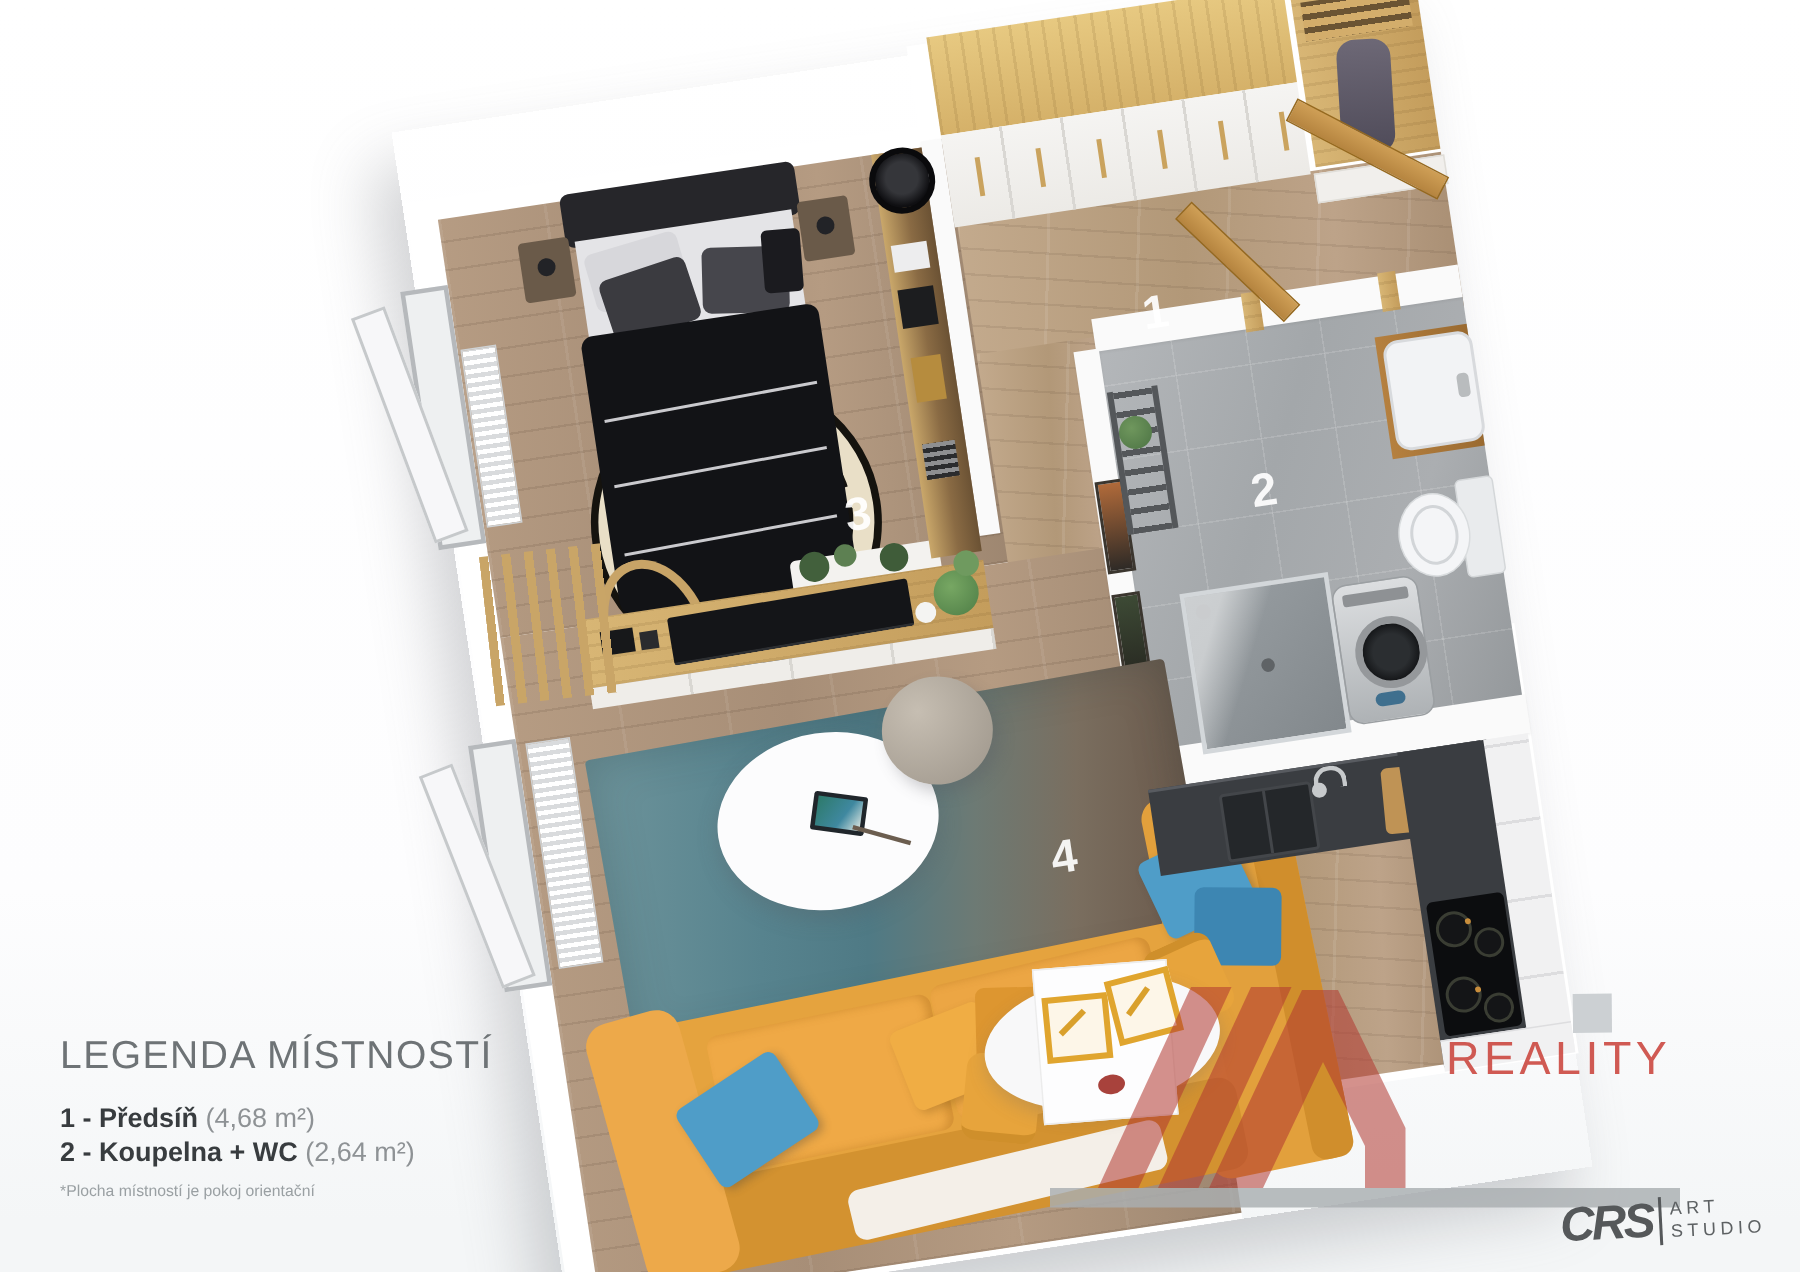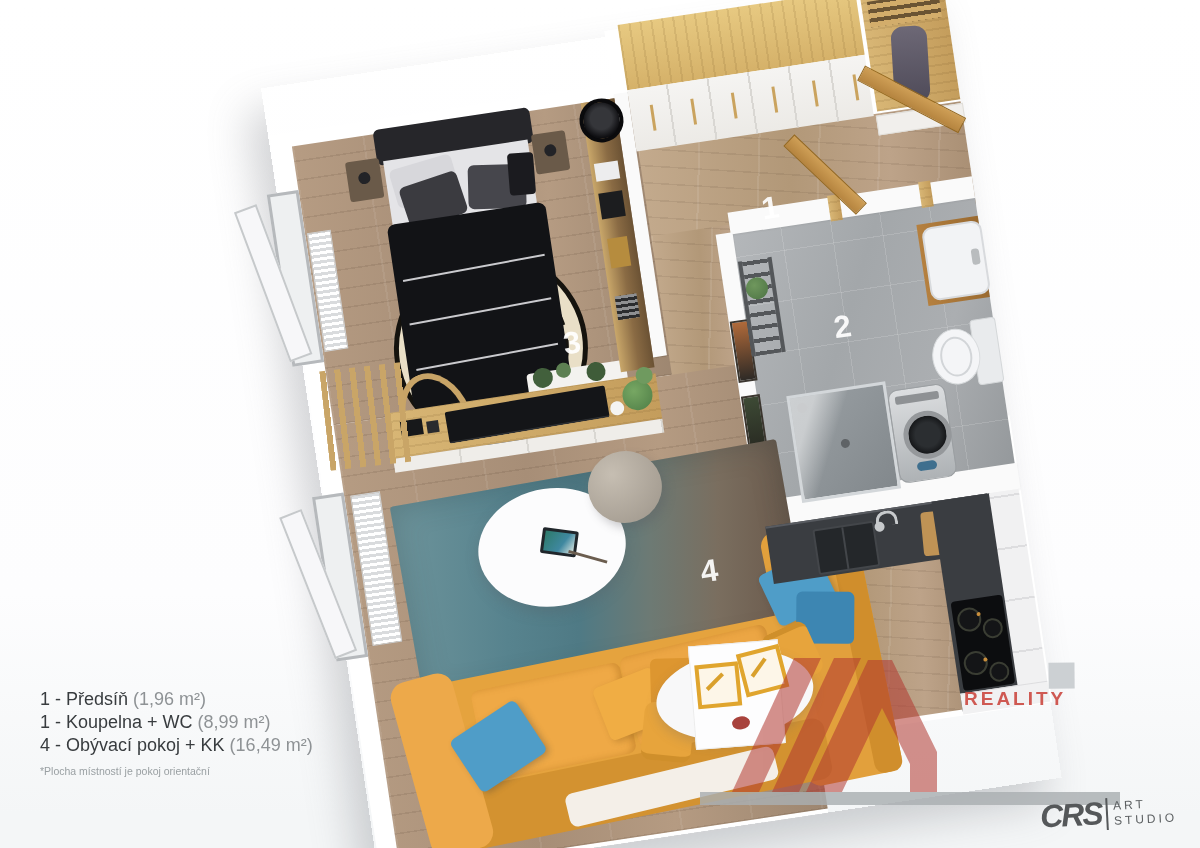--- a/index.html
+++ b/index.html
@@ -24,27 +24,27 @@
       repeating-linear-gradient(0deg, rgba(255,255,255,0.14) 0 1px, transparent 1px 50px),
       repeating-linear-gradient(90deg, rgba(255,255,255,0.14) 0 1px, transparent 1px 50px),
       linear-gradient(115deg,#b4b7ba 0%,#a3a7aa 40%,#abaeb1 70%,#94989b 100%);}
   .whitewall{background:#fafafa;box-shadow:0 1px 2px rgba(0,0,0,0.06);}
   .rlabel{color:rgba(255,255,255,0.92);font-size:31px;font-weight:700;text-align:center;width:40px;}
 
   
   #legend{left:40px;top:688px;}
   .lg-title{font-size:26px;color:#6e7376;letter-spacing:1px;margin-bottom:15px;}
   .lrow{font-size:18px;line-height:22px;margin-bottom:1px;color:#3a3e41;}
-  .lrow b{font-weight:400;color:#383c3f;}
+  .lrow b{font-weight:700;color:#383c3f;}
   .lrow .area{color:#8e9295;font-weight:400;}
   .lfoot{margin-top:9px;font-size:10.5px;color:#9aa0a3;}
 
   
   #wm{left:698px;top:650px;width:450px;height:175px;z-index:40;pointer-events:none;}
-  .wm-reality{left:266px;top:38px;font-size:19px;font-weight:700;letter-spacing:3px;color:rgba(199,55,46,0.82);text-align:center;}
+  .wm-reality{left:266px;top:38px;font-size:31px;font-weight:400;letter-spacing:3px;color:rgba(199,55,46,0.82);text-align:center;}
   .wm-minor{left:124px;top:60px;font-size:66px;font-weight:700;letter-spacing:7px;line-height:1;color:rgba(120,178,219,0.95);}
   .wm-bar{left:2px;top:142px;width:420px;height:13px;background:rgba(170,174,177,0.82);}
 
   
   #studio{left:1040px;top:795px;display:flex;align-items:center;transform:rotate(-3deg);z-index:41;}
   .st-abbr{font-size:32px;font-weight:900;font-style:italic;letter-spacing:-2px;color:#55585a;}
   .st-div{width:2px;height:32px;background:#55585a;margin:0 6px 0 4px;}
   .st-words{display:flex;flex-direction:column;line-height:1.25;}
   .st-words span{font-size:12px;letter-spacing:3px;color:#5d6163;}
 </style>
@@ -226,23 +226,23 @@
         <polygon points="0,140 27,140 89,6 62,6"></polygon>
         <polygon points="40,140 67,140 129,6 102,6"></polygon>
         <path d="M74,140 L110,140 L150,56 L178,112 L178,140 L205,140 L205,100 L160,8 L136,8 Z"></path>
       </g>
     </svg>
     <span class="a wm-reality">REALITY</span>
     <div class="a wm-bar"></div>
   </div>
 
   <div class="a" id="legend">
-    <div class="lrow"><b>1 - Předsíň</b> <span class="area">(1,96 m²)</span></div>
-    <div class="lrow"><b>1 - Koupelna + WC</b> <span class="area">(8,99 m²)</span></div>
-    <div class="lrow"><b>4 - Obývací pokoj + KK</b> <span class="area">(16,49 m²)</span></div>
+    <div class="lg-title">LEGENDA MÍSTNOSTÍ</div>
+    <div class="lrow"><b>1 - Předsíň</b> <span class="area">(4,68 m²)</span></div>
+    <div class="lrow"><b>2 - Koupelna + WC</b> <span class="area">(2,64 m²)</span></div>
     <div class="lfoot">*Plocha místností je pokoj orientační</div>
   </div>
 
   <div class="a" id="studio">
     <span class="st-abbr">CRS</span>
     <div class="st-div"></div>
     <div class="st-words">
       <span>ART</span>
       <span>STUDIO</span>
     </div>

